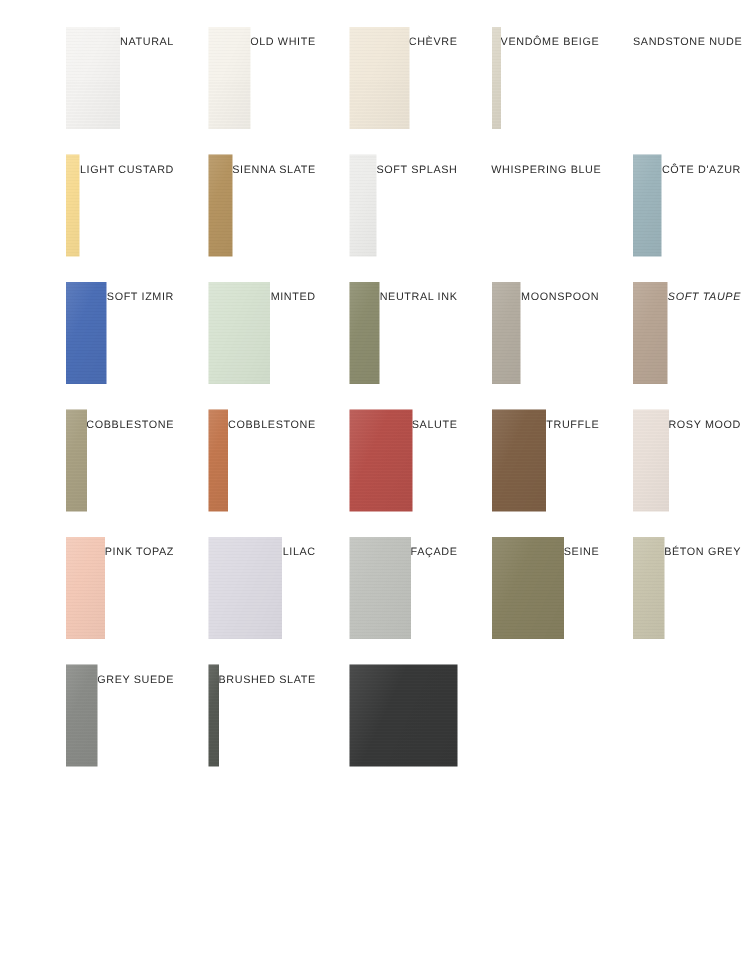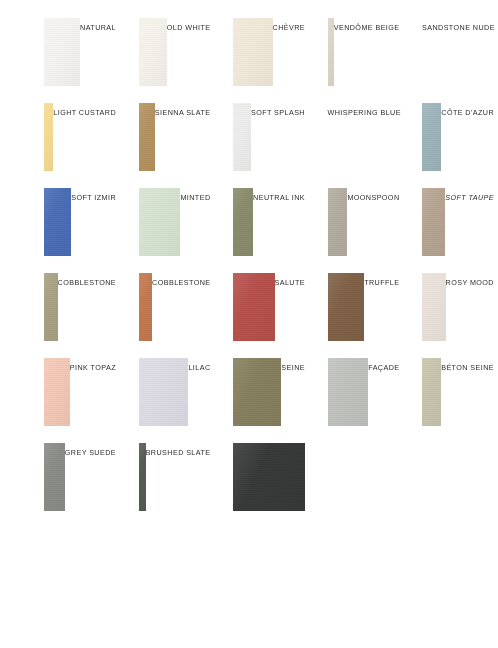--- a/index.html
+++ b/index.html
@@ -159,30 +159,30 @@
       </div>
       <div class="swatch-cell">
         <div class="swatch-chip" style="background-color: rgb(243, 200, 182);"></div>
         <div class="swatch-label" style="color: rgb(43, 43, 43);">PINK TOPAZ</div>
       </div>
       <div class="swatch-cell">
         <div class="swatch-chip" style="background-color: rgb(221, 219, 227);"></div>
         <div class="swatch-label" style="color: rgb(43, 43, 43);">LILAC</div>
       </div>
       <div class="swatch-cell">
+        <div class="swatch-chip" style="background-color: rgb(192, 194, 189);"></div>
+        <div class="swatch-label" style="color: rgb(43, 43, 43);">FAÇADE</div>
+      </div>
+      <div class="swatch-cell">
         <div class="swatch-chip" style="background-color: rgb(134, 128, 95);"></div>
         <div class="swatch-label" style="color: rgb(43, 43, 43);">SEINE</div>
       </div>
       <div class="swatch-cell">
-        <div class="swatch-chip" style="background-color: rgb(192, 194, 189);"></div>
-        <div class="swatch-label" style="color: rgb(43, 43, 43);">FAÇADE</div>
-      </div>
-      <div class="swatch-cell">
         <div class="swatch-chip" style="background-color: rgb(200, 196, 173);"></div>
-        <div class="swatch-label" style="color: rgb(43, 43, 43);">BÉTON SEINE</div>
+        <div class="swatch-label" style="color: rgb(43, 43, 43);">BÉTON GREY</div>
       </div>
       <div class="swatch-cell">
         <div class="swatch-chip" style="background-color: rgb(138, 140, 136);"></div>
         <div class="swatch-label" style="color: rgb(43, 43, 43);">GREY SUEDE</div>
       </div>
       <div class="swatch-cell">
         <div class="swatch-chip" style="background-color: rgb(86, 90, 84);"></div>
         <div class="swatch-label" style="color: rgb(43, 43, 43);">BRUSHED SLATE</div>
       </div>
       <div class="swatch-cell">

